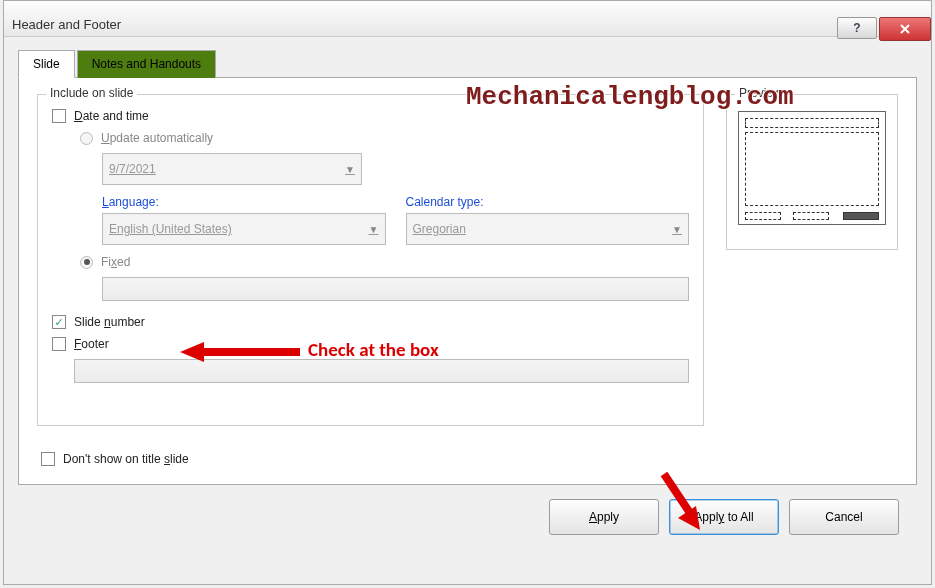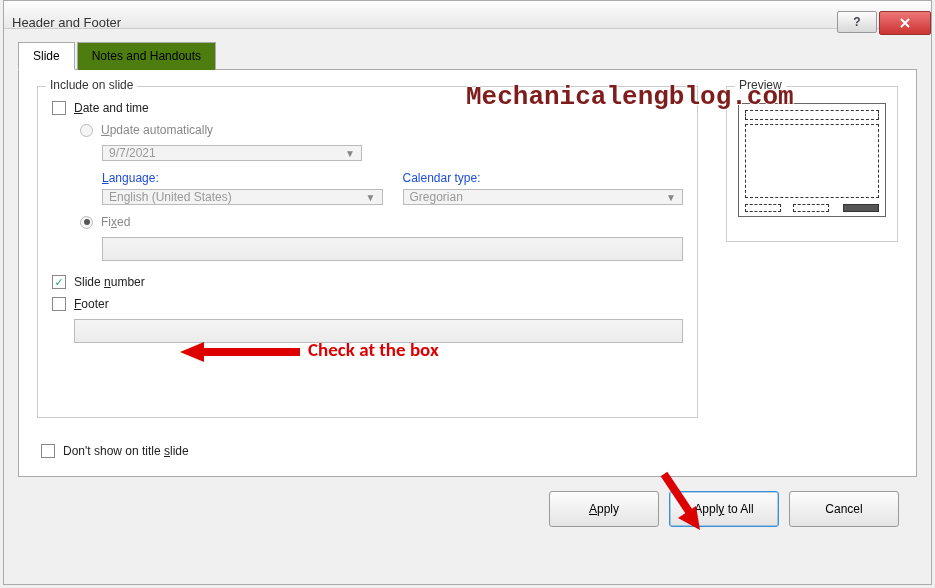--- a/index.html
+++ b/index.html
@@ -19,23 +19,23 @@
     .window {
       position: absolute;
       left: 3px;
       top: 0;
       width: 929px;
       height: 585px;
       background: #f0f0f0;
       border: 1px solid #aaa;
     }
     .titlebar {
-      height: 28px;
-      display: flex;
-      align-items: center;
+      height: 36px;
+      display: flex;
+      align-items: flex-start;
       justify-content: space-between;
       padding: 16px 0 0 8px;
       background: linear-gradient(to bottom, #fdfdfd, #e8e8e8);
       border-bottom: 1px solid #ccc;
     }
     .titlebar-title {
       font-size: 13px;
       color: #333;
     }
     .titlebar-buttons {
@@ -84,21 +84,21 @@
     .tab.active {
       background: #fff;
       border-bottom: 1px solid #fff;
     }
     .tab-panel {
       border: 1px solid #aaa;
       border-top: none;
       background: #fff;
       padding: 16px 18px 18px 18px;
       display: flex;
-      gap: 28px;
+      gap: 22px;
       min-height: 400px;
     }
     .left-col {
       flex: 1;
     }
     .right-col {
       width: 172px;
     }
     .groupbox {
       position: relative;
@@ -162,26 +162,27 @@
     .label.disabled, .disabled {
       color: #888;
     }
     .underline-first {
       text-decoration: underline;
     }
     .indent-1 { margin-left: 28px; }
     .combo {
       display: flex;
       align-items: center;
-      height: 16px;
+      height: 32px;
       border: 1px solid #bbb;
       background: linear-gradient(to bottom, #fefefe, #eee);
       padding: 0 6px;
       justify-content: space-between;
       color: #888;
+      text-decoration: underline;
     }
     .combo .arrow {
       font-size: 10px;
       color: #888;
     }
     .combo.disabled {
       background: #f3f3f3;
       color: #999;
     }
     .textinput {

